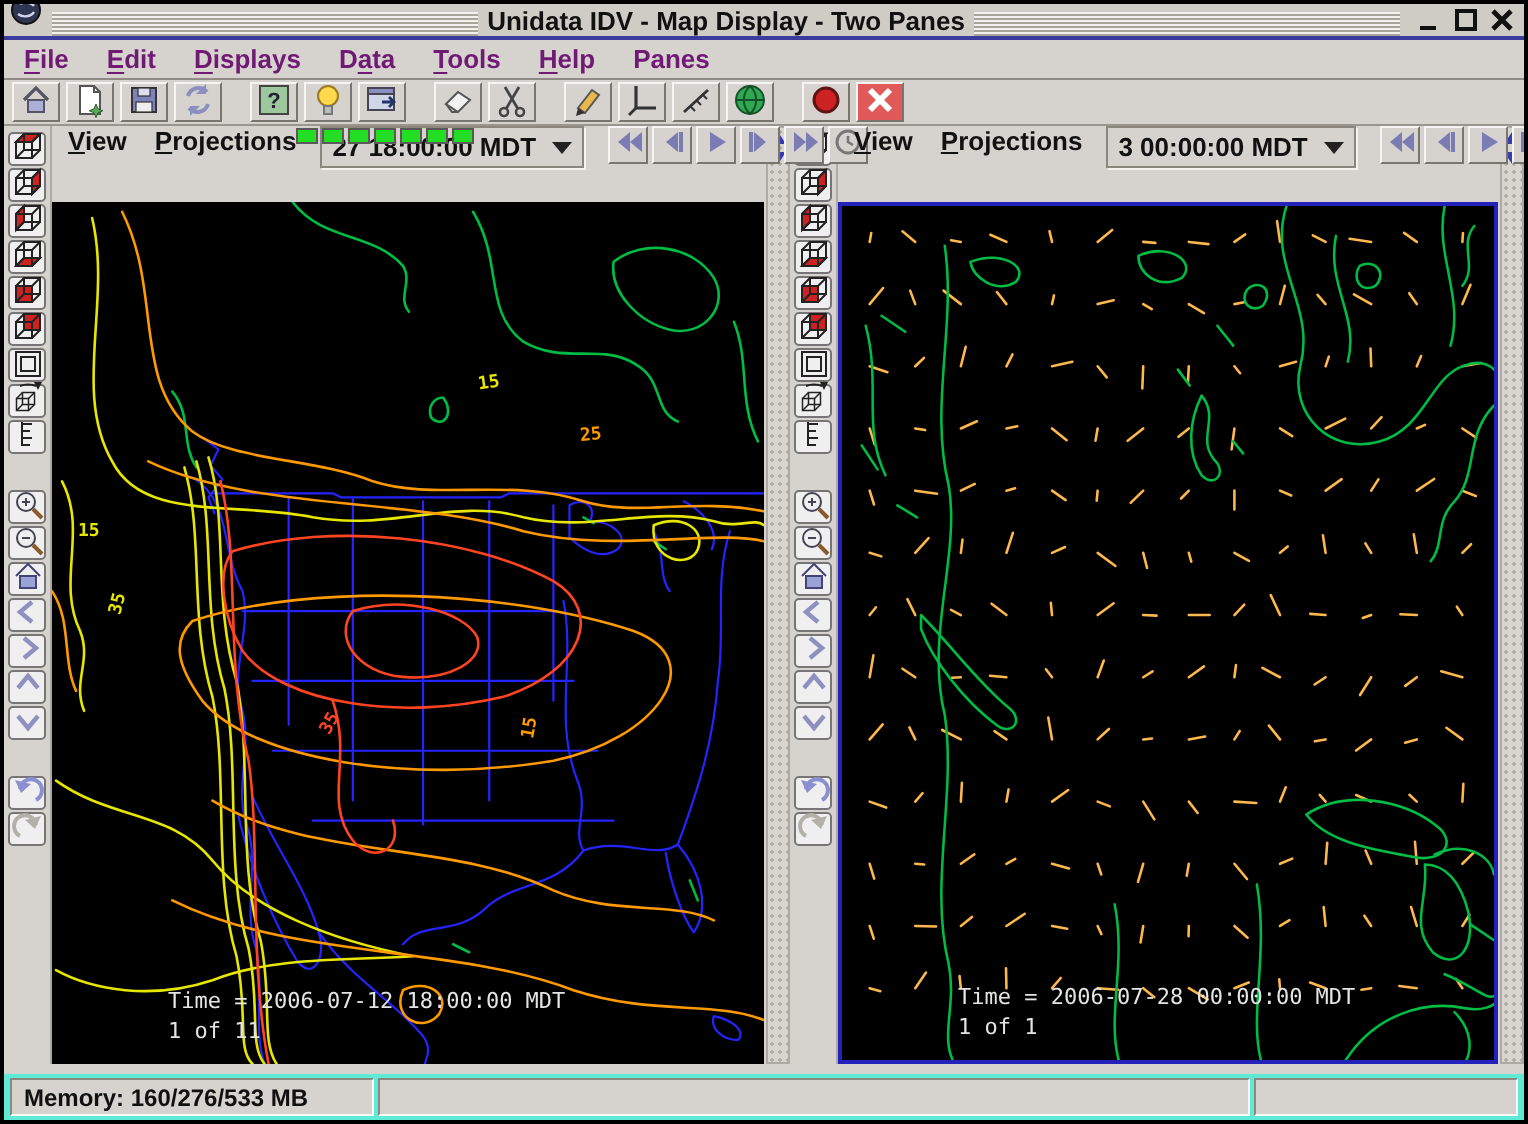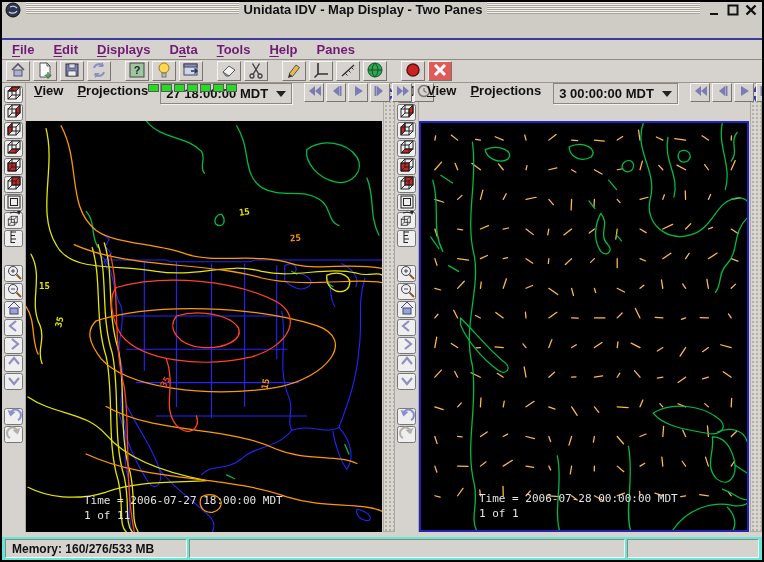--- a/index.html
+++ b/index.html
@@ -1,21 +1,21 @@
 <!DOCTYPE html>
 <html style="--selection-border: #2323bb; --map-outline: #2424ff; --coast-green: #00bb44; --contour-yellow: #e6e600; --contour-orange: #ff9900; --contour-red: #ff4422; --vector: #ffb84d; --time-box: #22dd22;"><head>
 <meta charset="utf-8">
 <style>
   html,body{margin:0;padding:0;background:#555;}
   body{width:764px;height:562px;font-family:"Liberation Sans",sans-serif;-webkit-font-smoothing:none;}
   *{box-sizing:border-box;}
   .window{width:764px;height:562px;border:2px solid #000;background:#d6d3ce;display:flex;flex-direction:column;overflow:hidden;}
 
   
-  .titlebar{height:38px;background:#cfccc5;border-bottom:2px solid #3b3b9d;display:flex;align-items:flex-start;padding:0 3px;flex:none;}
+  .titlebar{height:18px;background:#cfccc5;border-bottom:2px solid #3b3b9d;display:flex;align-items:flex-end;padding:0 3px;flex:none;}
   .title-ridge{flex:1;height:12px;margin:0 5px;background:repeating-linear-gradient(to bottom,#f2f1ee 0 1px,#a8a49c 1px 2px);}
   .title-text{font-size:13px;font-weight:bold;color:#111;white-space:nowrap;}
   .winbtn{width:16px;height:16px;display:flex;align-items:center;justify-content:center;margin-left:2px;}
 
   
   .menubar{height:20px;flex:none;display:flex;align-items:center;gap:19px;padding:0 10px;border-bottom:1px solid #8f8b84;background:#d6d3ce;}
   .menu-item{font-size:13px;font-weight:bold;color:#701a75;cursor:default;}
   .menu-item u{text-underline-offset:2px;}
 
   
@@ -472,21 +472,21 @@
           </g>
 
           <g class="ln ln-red">
             <path d="M90 175 C140 160 210 168 250 190 C275 205 265 235 225 248 C175 260 115 252 95 225 C85 208 82 185 90 175 z"></path>
             <path d="M150 205 C175 197 205 205 212 218 C216 230 198 240 175 238 C152 236 140 218 150 205 z"></path>
             <path d="M84 140 C94 180 86 230 98 280 C104 320 98 380 108 432"></path>
             <path d="M140 250 C150 280 135 300 150 320 C160 332 175 325 170 310"></path>
           </g>
         </svg>
         <span class="labels-layer"><span class="clabel" style="left: 13px; top: 160px; color: rgb(230, 230, 0); transform: rotate(0deg);">15</span><span class="clabel" style="left: 213px; top: 86px; color: rgb(230, 230, 0); transform: rotate(-8deg);">15</span><span class="clabel" style="left: 264px; top: 112px; color: rgb(255, 153, 0); transform: rotate(-5deg);">25</span><span class="clabel" style="left: 28px; top: 196px; color: rgb(230, 230, 0); transform: rotate(-75deg);">35</span><span class="clabel" style="left: 134px; top: 256px; color: rgb(255, 68, 34); transform: rotate(-60deg);">35</span><span class="clabel" style="left: 234px; top: 258px; color: rgb(255, 153, 0); transform: rotate(-80deg);">15</span></span>
-        <div class="caption"><span>Time = 2006-07-27 18:00:00 MDT</span><br><span>1 of 11</span></div>
+        <div class="caption"><span>Time = 2006-07-12 18:00:00 MDT</span><br><span>1 of 11</span></div>
       </div>
       <div class="strip">
         <span class="tri up"></span>
         <span class="tri down"></span>
       </div>
     </section>
 
     <section class="pane pane-1">
       <div class="vtoolbar">
           <button class="vbtn">

